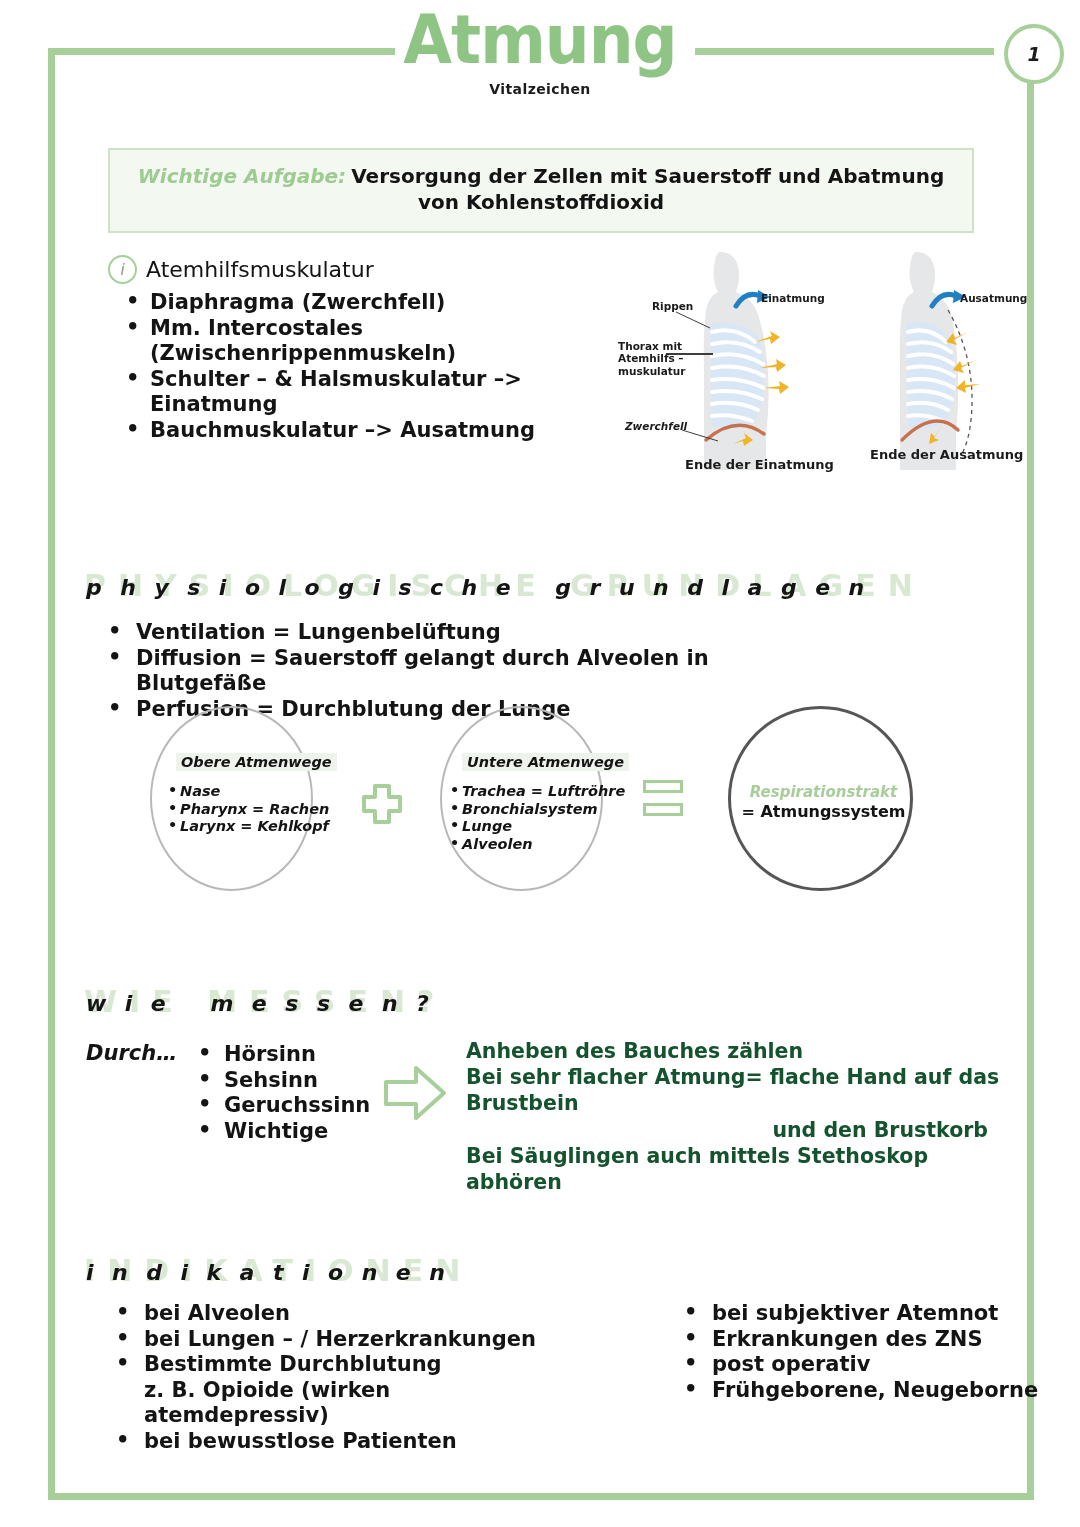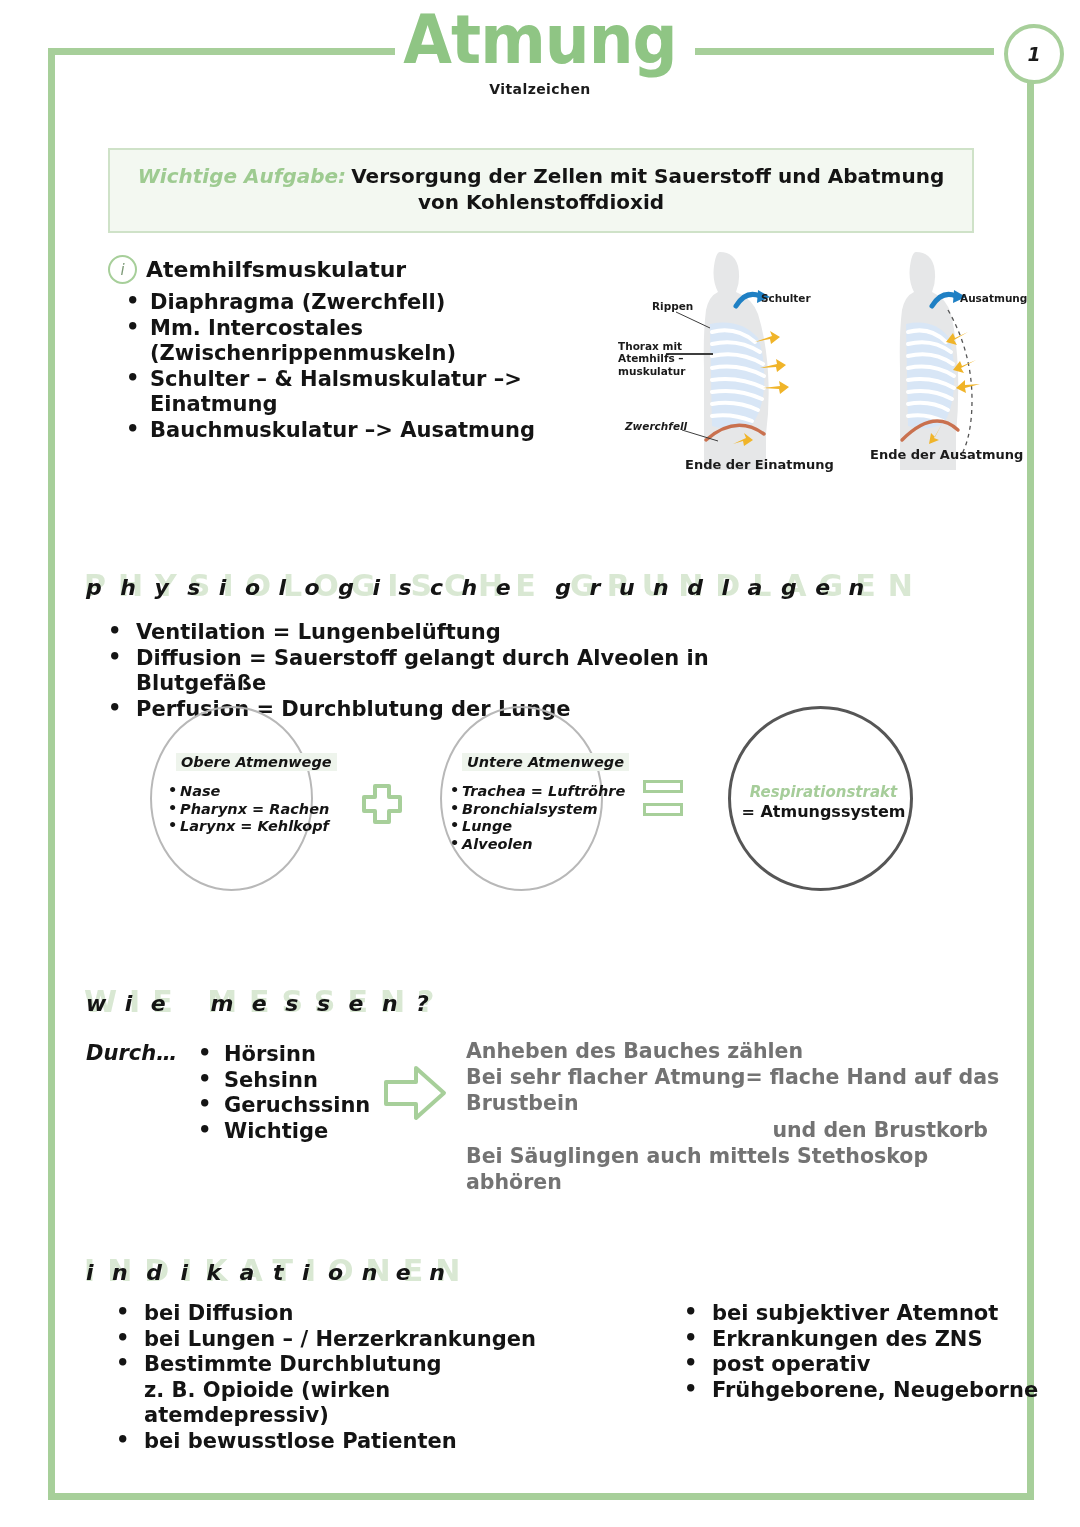--- a/index.html
+++ b/index.html
@@ -135,21 +135,21 @@
     display: flex;
     align-items: center;
     justify-content: center;
     font-size: 15px;
     font-style: italic;
     color: #7d9a77;
     flex: none;
   }
   #info-title {
     font-size: 22px;
-    font-weight: 700;
+    font-weight: 400;
     color: #141414;
   }
   .bullet-list {
     list-style: none;
     margin: 6px 0 0 0;
     padding: 0;
   }
   .bullet-list li {
     position: relative;
     padding-left: 42px;
@@ -333,21 +333,21 @@
     padding-left: 42px;
   }
   #sense-list li::before { left: 16px; }
   #messen-text {
     position: absolute;
     left: 466px;
     top: 1038px;
     width: 560px;
     font-size: 20.5px;
     font-weight: 700;
-    color: #737373;
+    color: #14532d;
     line-height: 1.28;
   }
   #messen-text .indent {
     display: block;
     text-align: right;
     padding-right: 38px;
   }
 
   
   #indik-left {
@@ -478,21 +478,21 @@
   </svg>
 
   
   <div class="ana-label" style="left:52px; top:52px;">Rippen</div>
   <div class="ana-label" style="left:18px; top:92px;">
     <span>Thorax mit</span><br>
     <span>Atemhilfs –</span><br>
     <span>muskulatur</span>
   </div>
   <div class="ana-label" style="left:25px; top:172px;font-style:italic;">Zwerchfell</div>
-  <div class="ana-label" style="left:161px; top:44px;">Schulter</div>
+  <div class="ana-label" style="left:161px; top:44px;">Einatmung</div>
   <div class="ana-label" style="left:360px; top:44px;">Ausatmung</div>
   <div class="ana-label big" style="left:85px; top:209px;">Ende der Einatmung</div>
   <div class="ana-label big" style="left:270px; top:199px;">Ende der Ausatmung</div>
 </div>
 
 <div class="ghost-heading" style="left:84px; top:568px;">
   <span class="ghost">physiologische grundlagen</span>
   <span class="front">physiologische grundlagen</span>
 </div>
 
@@ -562,21 +562,21 @@
   <span class="indent">und den Brustkorb</span>
   <span>Bei Säuglingen auch mittels Stethoskop abhören</span>
 </div>
 
 <div class="ghost-heading" style="left:84px; top:1253px;">
   <span class="ghost">indikationen</span>
   <span class="front">indikationen</span>
 </div>
 
 <ul class="bullet-list" id="indik-left">
-  <li>bei Diffusion</li>
+  <li>bei Alveolen</li>
   <li>bei Lungen – / Herzerkrankungen</li>
   <li>Bestimmte Durchblutung</li>
   <li class="nodot">z. B. Opioide (wirken atemdepressiv)</li>
   <li>bei bewusstlose Patienten</li>
 </ul>
 
 <ul class="bullet-list" id="indik-right">
   <li>bei subjektiver Atemnot</li>
   <li>Erkrankungen des ZNS</li>
   <li>post operativ</li>

